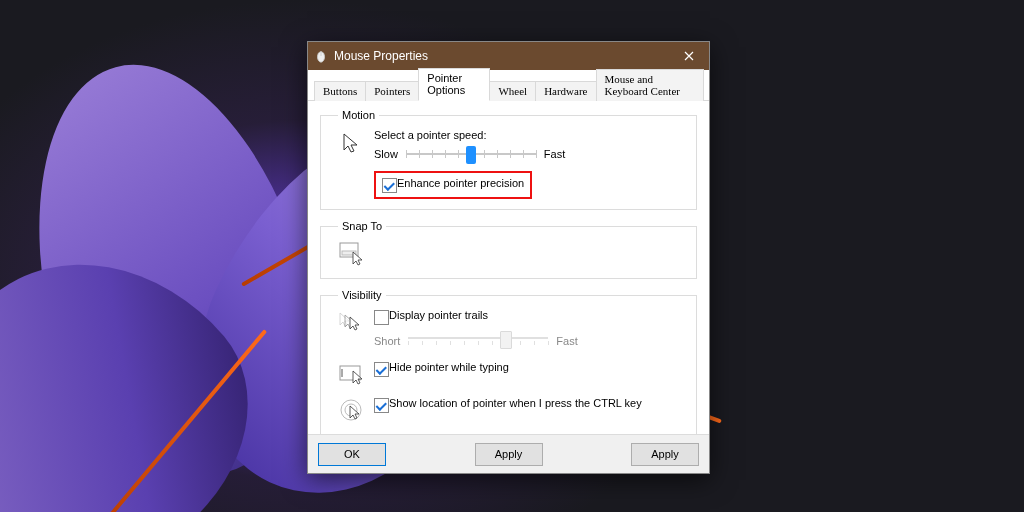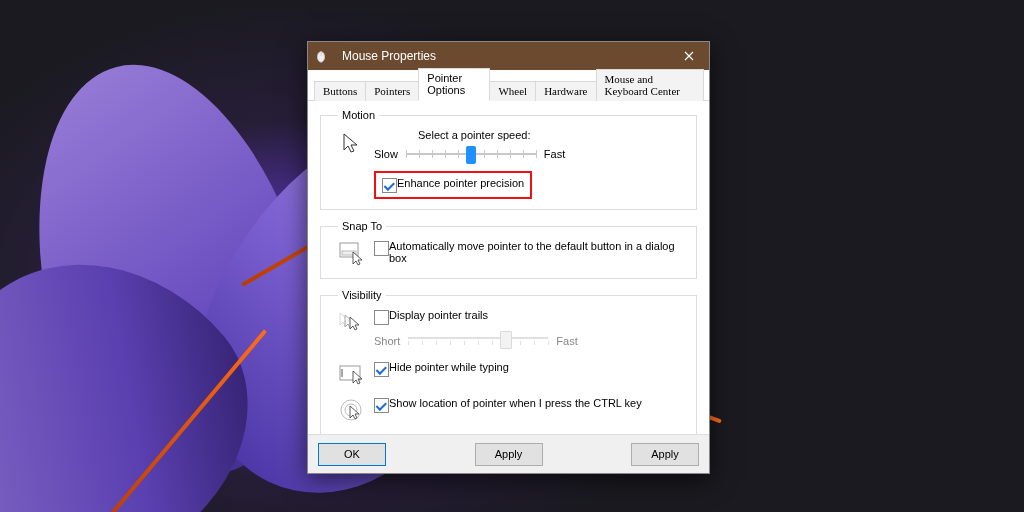--- a/index.html
+++ b/index.html
@@ -10,35 +10,35 @@
   
   .petal{position:absolute;border-radius:50% 50% 50% 50% / 60% 60% 40% 40%;}
   .p1{left:40px;top:60px;width:260px;height:420px;background:linear-gradient(160deg,#9b7fd8 0%,#6b4fc0 60%,#3a2a80 100%);transform:rotate(-15deg);}
   .p2{left:220px;top:120px;width:260px;height:380px;background:linear-gradient(200deg,#a88fe0 0%,#7a5fd0 50%,#4530a0 100%);transform:rotate(25deg);}
   .p3{left:-60px;top:260px;width:300px;height:300px;background:linear-gradient(120deg,#8a6fc8 0%,#5a40b0 60%,#2a1a60 100%);transform:rotate(-40deg);}
   .stamen{position:absolute;width:4px;border-radius:2px;background:linear-gradient(#ff6a1a,#b83c00);}
   .s1{left:370px;top:60px;height:300px;transform:rotate(60deg);}
   .s2{left:550px;top:180px;height:360px;transform:rotate(110deg);}
   .s3{left:180px;top:300px;height:260px;transform:rotate(40deg);}
   .dialog{position:absolute;left:307px;top:41px;width:401px;height:431px;background:#fff;border:1px solid #888;box-shadow:0 6px 24px rgba(0,0,0,0.6);}
-  .titlebar{height:28px;background:#6b4a2f;color:#fff;display:flex;align-items:center;padding:0 6px;gap:8px;}
+  .titlebar{height:28px;background:#6b4a2f;color:#fff;display:flex;align-items:center;padding:0 6px;}
   .titlebar .ticon{width:14px;height:14px;margin-right:6px;}
   .titlebar .ttext{flex:1;font-size:12px;}
   .titlebar .close{width:40px;height:28px;display:flex;align-items:center;justify-content:center;margin:-0px -6px 0 0;cursor:default;}
   .tabs{display:flex;align-items:flex-end;height:24px;padding:6px 6px 0 6px;background:#fff;border-bottom:1px solid #d9d9d9;}
   .tab{padding:3px 8px 4px;border:1px solid #d9d9d9;border-bottom:none;margin-right:-1px;background:#fff;font-size:11px;position:relative;top:1px;cursor:default;}
   .tab.active{background:#fff;border-bottom:1px solid #fff;z-index:2;}
   .tab.inactive{background:#f3f3f3;font-family:Liberation Serif, serif;}
   .body{padding:8px 12px 0 12px;}
   fieldset{border:1px solid #dcdcdc;margin:0 0 10px 0;padding:8px 10px 10px 17px;}
   legend{padding:0 4px;font-size:11px;}
   .row{display:flex;align-items:flex-start;}
   .ico{width:28px;height:28px;flex:0 0 28px;margin-right:8px;display:flex;align-items:center;justify-content:center;color:#555;}
   .col{flex:1;}
-  .lbl{font-size:11px;margin-left:44px;}
+  .lbl{font-size:11px;}
   .slider-row{display:flex;align-items:center;gap:8px;margin-top:4px;}
   .slider-label{font-size:11px;}
   .slider{position:relative;width:130px;height:18px;}
   .slider .track{position:absolute;left:0;right:0;top:8px;height:2px;background:#c8c8c8;}
   .slider .tick{position:absolute;top:5px;width:1px;height:8px;background:#c8c8c8;}
   .slider .thumb{position:absolute;top:1px;width:10px;height:18px;background:#1e90ff;border-radius:2px;transform:translateX(-50%);}
   .slider2{position:relative;width:140px;height:24px;opacity:0.55;}
   .slider2 .track{position:absolute;left:0;right:0;top:8px;height:2px;background:#c8c8c8;}
   .slider2 .tick{position:absolute;top:12px;width:1px;height:4px;background:#c8c8c8;}
   .slider2 .thumb2{position:absolute;top:2px;width:10px;height:16px;background:#e9e9e9;border:1px solid #bdbdbd;border-radius:1px;transform:translateX(-50%);}
@@ -132,26 +132,20 @@
       <fieldset>
         <legend>Snap To</legend>
         <div class="row">
           <div class="ico">
             <svg width="26" height="24" viewBox="0 0 26 24">
                 <rect x="1" y="1" width="18" height="14" fill="#fff" stroke="#999"></rect>
                 <rect x="3" y="9" width="14" height="4" fill="#eee" stroke="#bbb"></rect>
                 <path d="M14 10 L14 22 L17 19 L19 23 L21 22 L19 18 L23 18 Z" fill="#fff" stroke="#333" stroke-width="0.8"></path>
               </svg>
           </div>
-          <div class="col">
-            <label class="chk">
-              <span class="chkbox"></span>
-              <span>Automatically move pointer to the default button in a dialog box</span>
-            </label>
-          </div>
         </div>
       </fieldset>
 
       <fieldset>
         <legend>Visibility</legend>
 
         <div class="row">
           <div class="ico">
             <svg width="28" height="24" viewBox="0 0 28 24">
               <g opacity="0.25">

